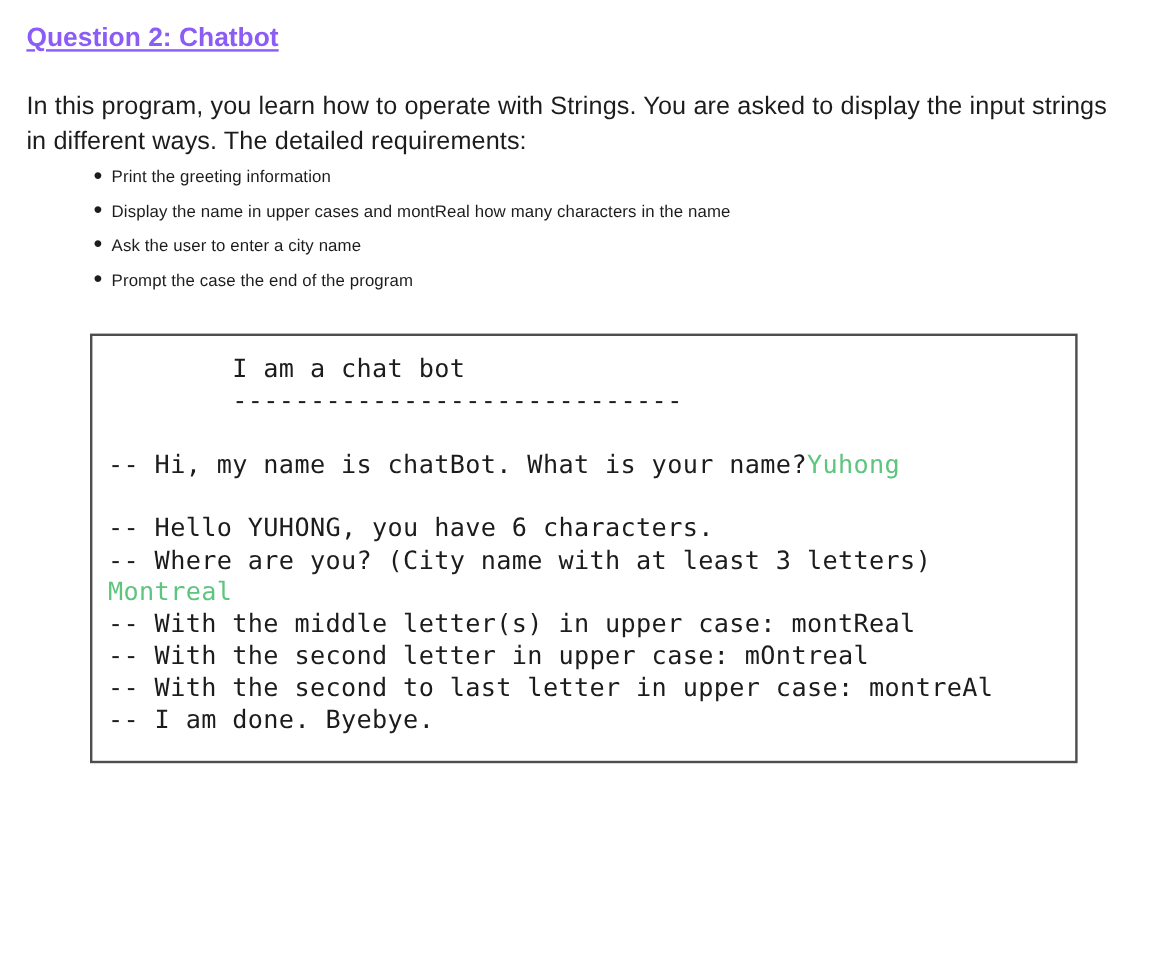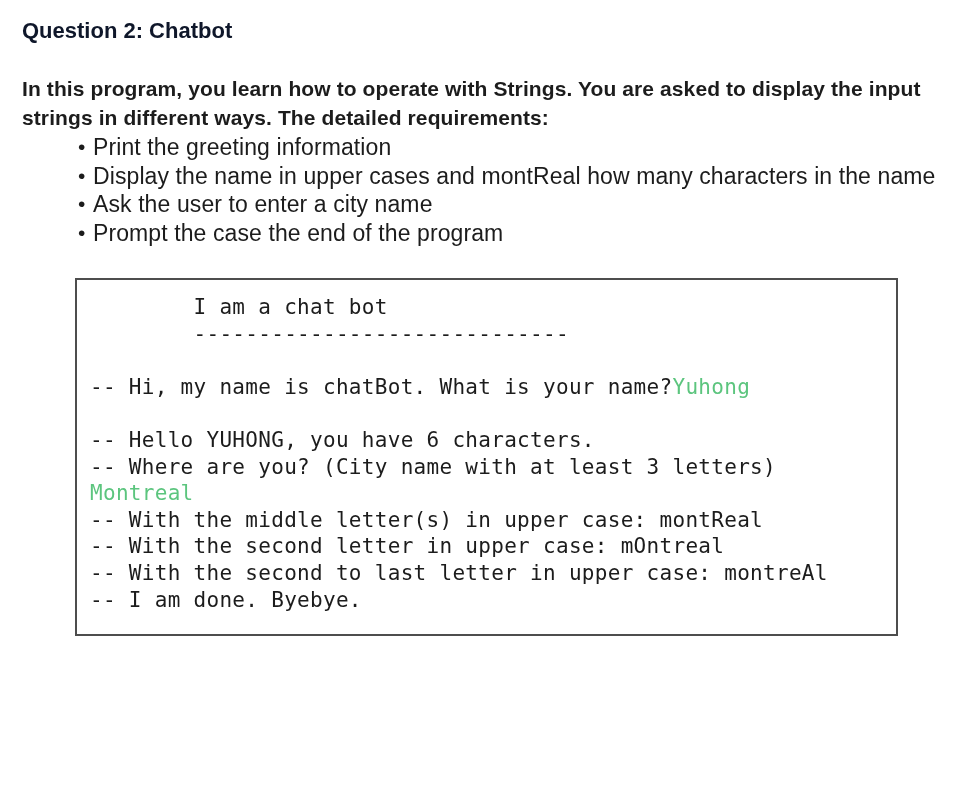--- a/index.html
+++ b/index.html
@@ -18,42 +18,42 @@
     padding: 18px 24px 0 22px;
     box-sizing: border-box;
     width: 966px;
     height: 812px;
   }
   .question-title {
     margin: 0;
     font-size: 22px;
     line-height: 26px;
     font-weight: bold;
+    text-decoration: underline;
     text-underline-offset: 3px;
     text-decoration-thickness: 2px;
-    color: #0f172a;
+    color: #8b5cf6;
     display: inline-block;
   }
   .intro {
     margin: 31px 0 0 0;
     font-size: 21px;
     line-height: 28.5px;
     max-width: 924px;
     letter-spacing: 0.1px;
-    font-weight: bold;
   }
   .requirements {
     margin: 1px 0 0 0;
     padding: 0;
     list-style: none;
   }
   .requirements li {
     position: relative;
     padding-left: 71px;
-    font-size: 23px;
+    font-size: 14px;
     line-height: 28.5px;
     max-width: 858px;
     letter-spacing: 0.1px;
   }
   .requirements li::before {
     content: "\2022";
     position: absolute;
     left: 56px;
     top: 0;
     font-size: 21px;

